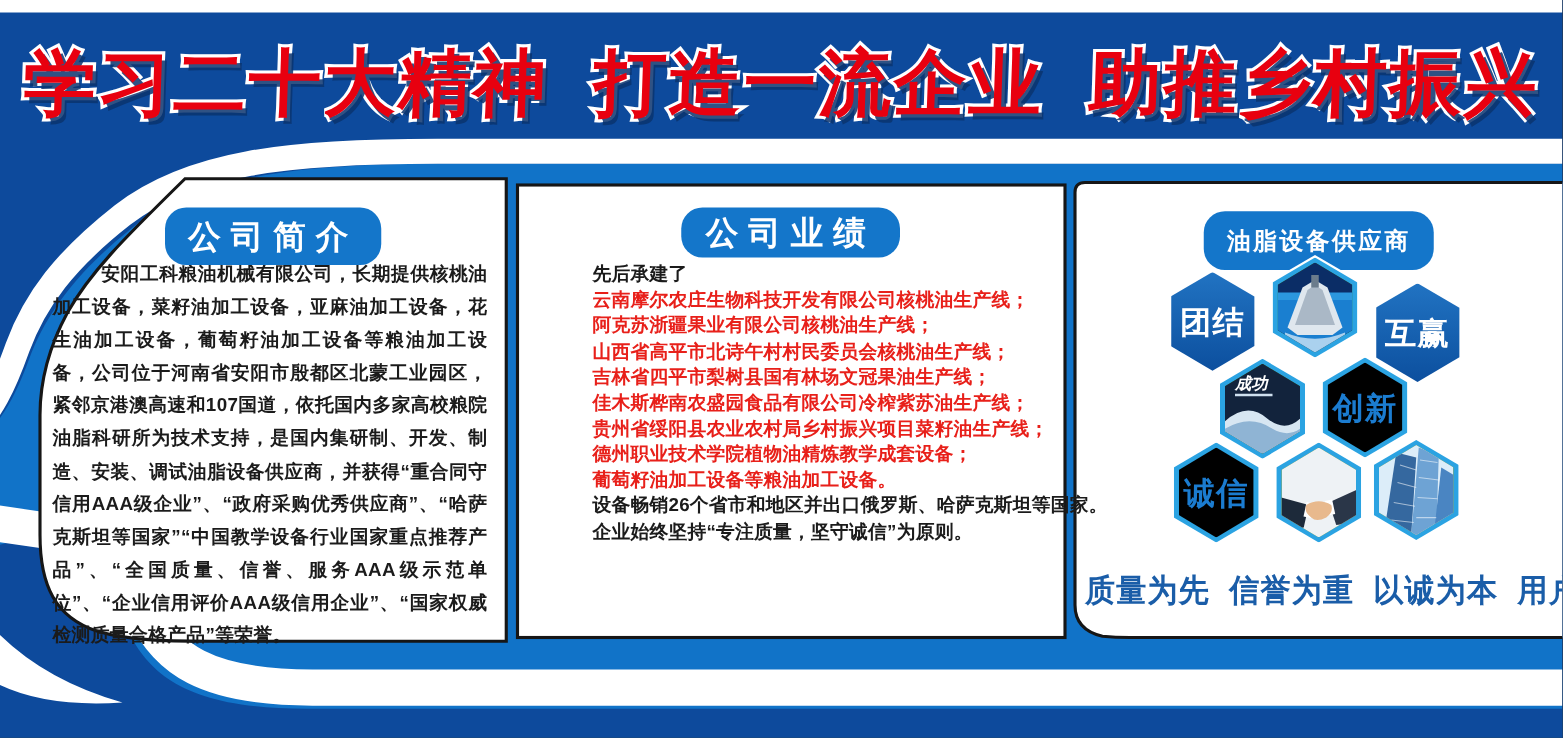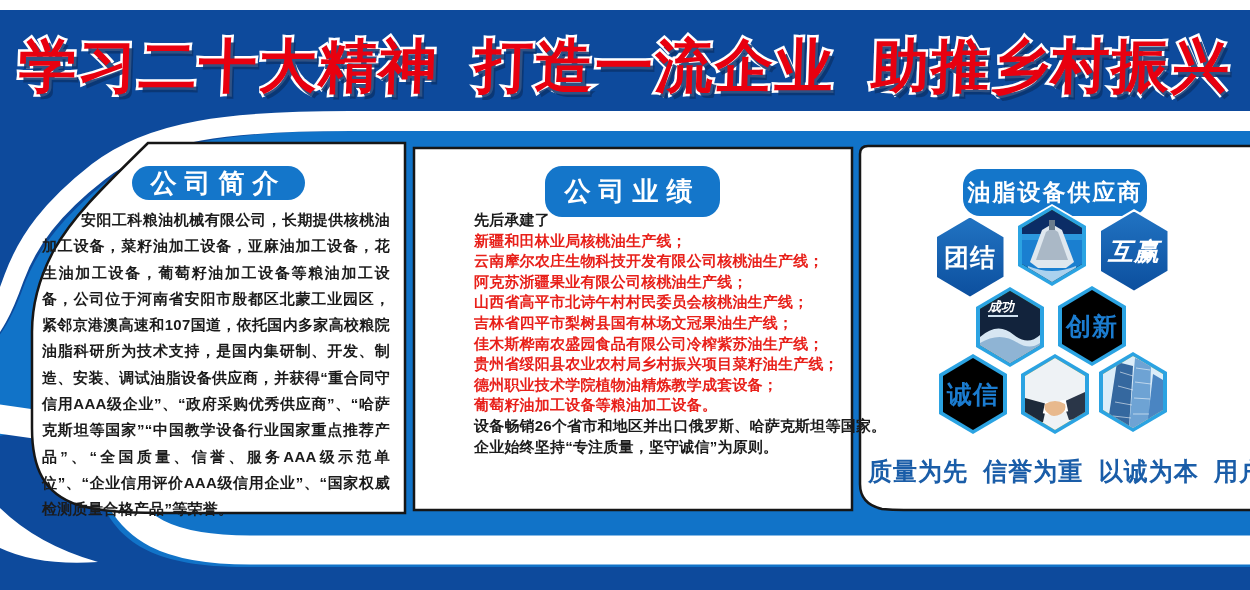--- a/index.html
+++ b/index.html
@@ -20,23 +20,23 @@
     -webkit-text-stroke:5px #ffffff;paint-order:stroke fill;
     text-shadow:4px 5px 0 rgba(10,52,110,.85);
     transform:skewX(-2deg);
   }
 
   
   .pill{
     z-index:3;display:flex;align-items:center;justify-content:center;
     background:#1476CA;color:#fff;font-weight:bold;border-radius:17px;
   }
-  .pill-1{left:132px;top:166px;width:173px;height:34px;font-size:26px;letter-spacing:8px;}
-  .pill-2{left:545px;top:166px;width:175px;height:51px;font-size:26px;letter-spacing:8px;}
-  .pill-3{left:963px;top:169px;width:184px;height:47px;font-size:23px;letter-spacing:2px;}
+  .pill-1{left:132px;top:166px;width:173px;height:46px;font-size:26px;letter-spacing:8px;}
+  .pill-2{left:545px;top:166px;width:175px;height:40px;font-size:26px;letter-spacing:8px;}
+  .pill-3{left:963px;top:169px;width:184px;height:47px;font-size:19px;letter-spacing:2px;}
 
   
   .intro-text{
     left:42px;top:207px;width:348px;z-index:2;
     font-size:15px;line-height:26.3px;font-weight:bold;color:#1b1b1b;
     text-align:justify;text-indent:2.6em;letter-spacing:.3px;
   }
   .ach-text{
     left:474px;top:210px;width:382px;z-index:2;
     font-size:15px;line-height:20.6px;font-weight:bold;color:#1b1b1b;
@@ -98,21 +98,20 @@
   <div class="abs banner">学习二十大精神  打造一流企业  助推乡村振兴</div>
 
   <div class="abs pill pill-1">公司简介</div>
   <div class="abs pill pill-2">公司业绩</div>
   <div class="abs pill pill-3">油脂设备供应商</div>
 
   <div class="abs intro-text">安阳工科粮油机械有限公司，长期提供核桃油加工设备，菜籽油加工设备，亚麻油加工设备，花生油加工设备，葡萄籽油加工设备等粮油加工设备，公司位于河南省安阳市殷都区北蒙工业园区，紧邻京港澳高速和107国道，依托国内多家高校粮院油脂科研所为技术支持，是国内集研制、开发、制造、安装、调试油脂设备供应商，并获得“重合同守信用AAA级企业”、“政府采购优秀供应商”、“哈萨克斯坦等国家”“中国教学设备行业国家重点推荐产品”、“全国质量、信誉、服务AAA级示范单位”、“企业信用评价AAA级信用企业”、“国家权威检测质量合格产品”等荣誉。</div>
 
   <div class="abs ach-text">
     <div class="ach-line">先后承建了</div>
-    <div class="ach-line red">新疆和田林业局核桃油生产线；</div>
     <div class="ach-line red">云南摩尔农庄生物科技开发有限公司核桃油生产线；</div>
     <div class="ach-line red">阿克苏浙疆果业有限公司核桃油生产线；</div>
     <div class="ach-line red">山西省高平市北诗午村村民委员会核桃油生产线；</div>
     <div class="ach-line red">吉林省四平市梨树县国有林场文冠果油生产线；</div>
     <div class="ach-line red">佳木斯桦南农盛园食品有限公司冷榨紫苏油生产线；</div>
     <div class="ach-line red">贵州省绥阳县农业农村局乡村振兴项目菜籽油生产线；</div>
     <div class="ach-line red">德州职业技术学院植物油精炼教学成套设备；</div>
     <div class="ach-line red">葡萄籽油加工设备等粮油加工设备。</div>
     <div class="ach-line">设备畅销26个省市和地区并出口俄罗斯、哈萨克斯坦等国家。</div>
     <div class="ach-line">企业始终坚持“专注质量，坚守诚信”为原则。</div>
@@ -132,21 +131,21 @@
         <rect y="26" width="60" height="46" fill="#1a7fd0"></rect>
         <rect y="24" width="60" height="6" fill="#2b97dd"></rect>
         <path d="M8 52 L20 20 L30 14 L40 20 L52 52 L44 58 L16 58 Z" fill="#dfe7ee"></path>
         <path d="M14 50 L24 22 L30 18 L36 22 L46 50 Z" fill="#aab8c6"></path>
         <rect x="27" y="10" width="6" height="10" fill="#6b7c8c"></rect>
         <path d="M6 56 Q30 66 54 56 L54 72 L6 72 Z" fill="#e8f4fb" opacity="0.7"></path>
       </svg>
     </div>
   </div>
 
-  <div class="abs hexbox hex-solid" style="left:1098px;top:209px;font-style:italic;">
+  <div class="abs hexbox hex-solid" style="left:1098px;top:224px;">
     <div class="hex hex-outer"></div>
     <div class="hex hex-inner">互赢</div>
   </div>
 
   <div class="abs hexbox hex-img" style="left:974px;top:285px;">
     <div class="hex hex-outer"></div>
     <div class="hex hex-mid"></div>
     <div class="hex hex-inner">
       <svg viewBox="0 0 60 72" preserveAspectRatio="none">
         <rect width="60" height="72" fill="#12233c"></rect>

